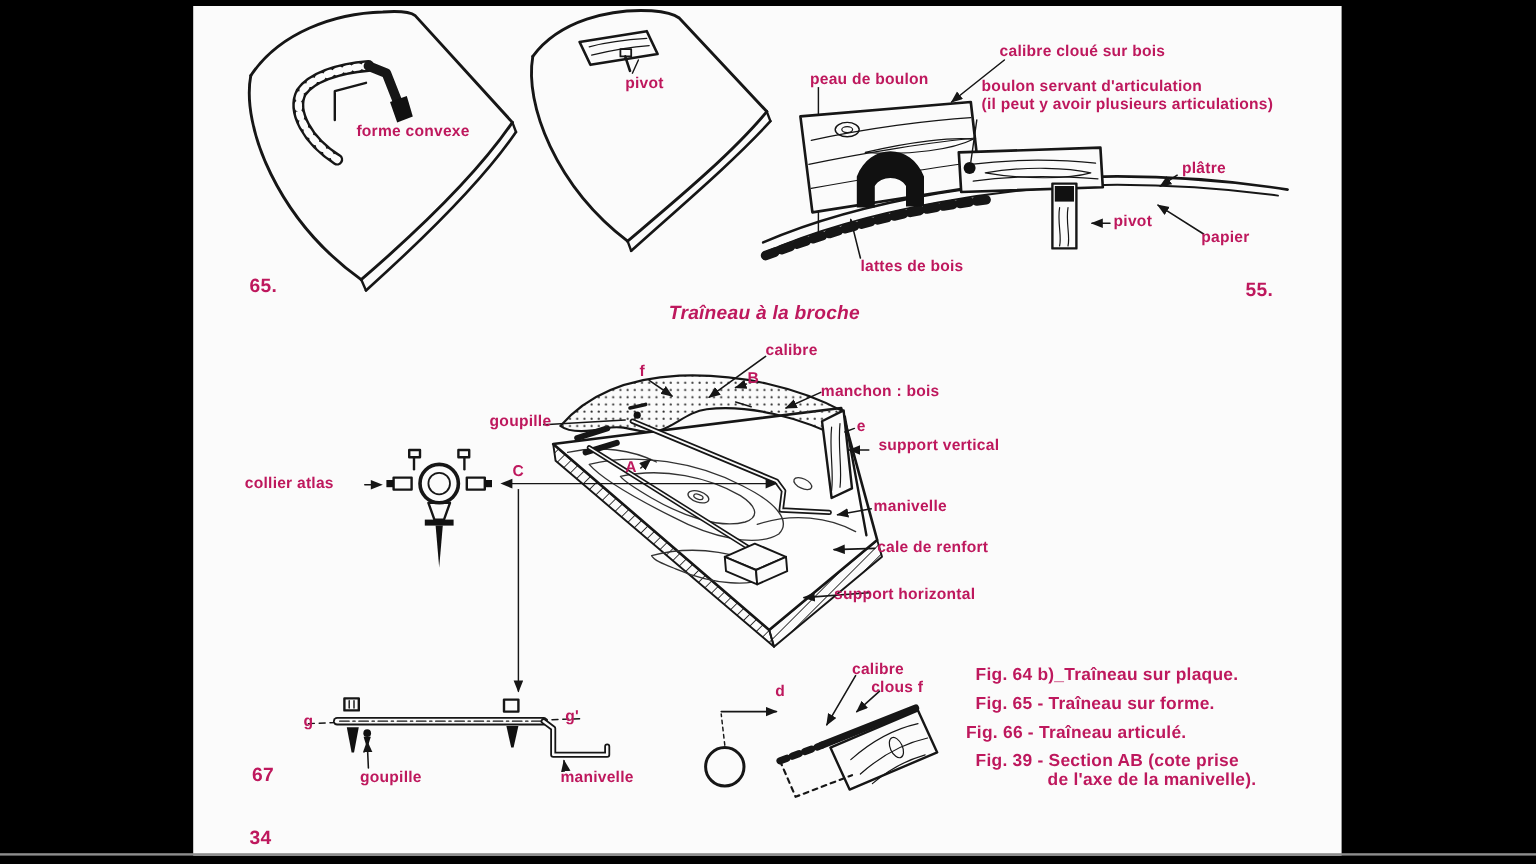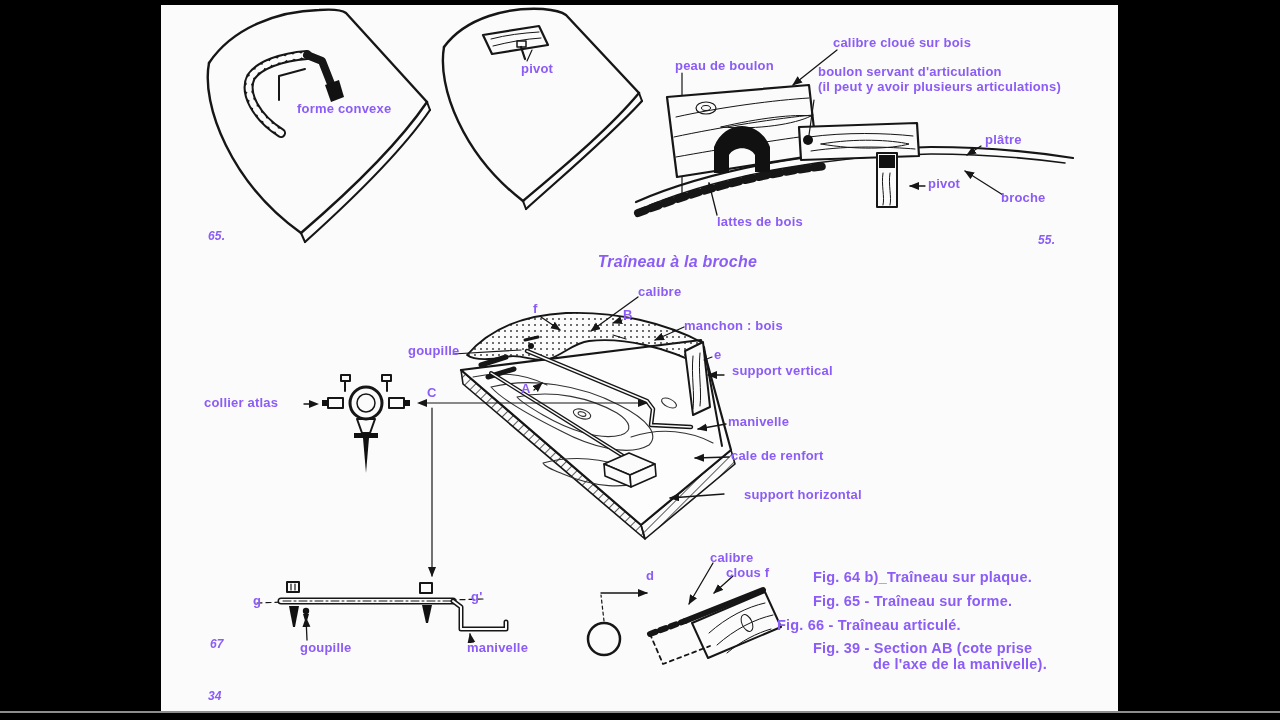--- a/index.html
+++ b/index.html
@@ -2,25 +2,25 @@
 <html><head>
 <meta charset="utf-8">
 <style>
   html,body{margin:0;padding:0;background:#000;}
   body{width:1280px;height:720px;overflow:hidden;position:relative;
        font-family:"Liberation Sans",sans-serif;}
   .stage{position:absolute;left:0;top:0;width:1280px;height:720px;background:#000;}
   .page{position:absolute;left:161px;top:5px;width:957px;height:708px;background:#fbfbfb;}
   .bottom-line{position:absolute;left:0;top:711px;width:1280px;height:2px;background:#8d8d8d;}
   .art{position:absolute;left:0;top:0;}
-  .lbl{position:absolute;font-size:13px;font-weight:bold;color:#8b5cf6;
+  .lbl{position:absolute;font-size:13px;font-weight:bold;color:#be185d;
        white-space:nowrap;letter-spacing:.2px;line-height:1.15;}
-  .num{font-size:12px;font-style:italic;}
-  .cap{font-size:14.5px;margin-top:14px;}
-  .ttl{font-size:16px;font-style:italic;text-align:right;width:240px;}
+  .num{font-size:16px;}
+  .cap{font-size:14.5px;}
+  .ttl{font-size:16px;font-style:italic;text-align:center;width:240px;}
 </style>
 </head>
 <body>
 
 <div class="stage">
   <div class="page">
 
     <svg class="art" width="957" height="708" viewBox="0 0 957 708">
       <defs>
         <pattern id="hatch" width="7" height="7" patternUnits="userSpaceOnUse" patternTransform="rotate(45)">
@@ -222,53 +222,53 @@
     <div class="lbl" style="left:136px;top:97px">forme convexe</div>
     <div class="lbl num" style="left:47px;top:225px">65.</div>
     <div class="lbl" style="left:360px;top:57px">pivot</div>
 
     <div class="lbl" style="left:672px;top:31px">calibre cloué sur bois</div>
     <div class="lbl" style="left:514px;top:54px">peau de boulon</div>
     <div class="lbl" style="left:657px;top:60px">boulon servant d'articulation</div>
     <div class="lbl" style="left:657px;top:75px">(il peut y avoir plusieurs articulations)</div>
     <div class="lbl" style="left:824px;top:128px">plâtre</div>
     <div class="lbl" style="left:767px;top:172px">pivot</div>
-    <div class="lbl" style="left:840px;top:186px">broche</div>
+    <div class="lbl" style="left:840px;top:186px">papier</div>
     <div class="lbl" style="left:556px;top:210px">lattes de bois</div>
     <div class="lbl num" style="left:877px;top:229px">55.</div>
 
     <div class="lbl ttl" style="left:356px;top:248px">Traîneau à la broche</div>
 
     <div class="lbl" style="left:477px;top:280px">calibre</div>
     <div class="lbl" style="left:372px;top:297px">f</div>
     <div class="lbl" style="left:462px;top:303px">B</div>
     <div class="lbl" style="left:523px;top:314px">manchon : bois</div>
     <div class="lbl" style="left:247px;top:339px">goupille</div>
     <div class="lbl" style="left:553px;top:343px">e</div>
     <div class="lbl" style="left:571px;top:359px">support vertical</div>
     <div class="lbl" style="left:43px;top:391px">collier atlas</div>
     <div class="lbl" style="left:266px;top:381px">C</div>
     <div class="lbl" style="left:360px;top:377px">A</div>
     <div class="lbl" style="left:567px;top:410px">manivelle</div>
     <div class="lbl" style="left:570px;top:444px">cale de renfort</div>
-    <div class="lbl" style="left:583px;top:483px">support horizontal</div>
+    <div class="lbl" style="left:534px;top:483px">support horizontal</div>
 
     <div class="lbl num" style="left:49px;top:633px">67</div>
     <div class="lbl" style="left:92px;top:589px">g</div>
     <div class="lbl" style="left:310px;top:585px">g'</div>
     <div class="lbl" style="left:139px;top:636px">goupille</div>
     <div class="lbl" style="left:306px;top:636px">manivelle</div>
 
     <div class="lbl" style="left:485px;top:564px">d</div>
     <div class="lbl" style="left:549px;top:546px">calibre</div>
     <div class="lbl" style="left:565px;top:561px">clous f</div>
 
     <div class="lbl cap" style="left:652px;top:550px">Fig. 64 b)_Traîneau sur plaque.</div>
     <div class="lbl cap" style="left:652px;top:574px">Fig. 65 - Traîneau sur forme.</div>
-    <div class="lbl cap" style="left:616px;top:598px">Fig. 66 - Traîneau articulé.</div>
+    <div class="lbl cap" style="left:644px;top:598px">Fig. 66 - Traîneau articulé.</div>
     <div class="lbl cap" style="left:652px;top:621px">Fig. 39 - Section AB (cote prise</div>
     <div class="lbl cap" style="left:712px;top:637px">de l'axe de la manivelle).</div>
 
     <div class="lbl num" style="left:47px;top:685px">34</div>
   </div>
 
   <div class="bottom-line"></div>
 </div>
 
 </body></html>

